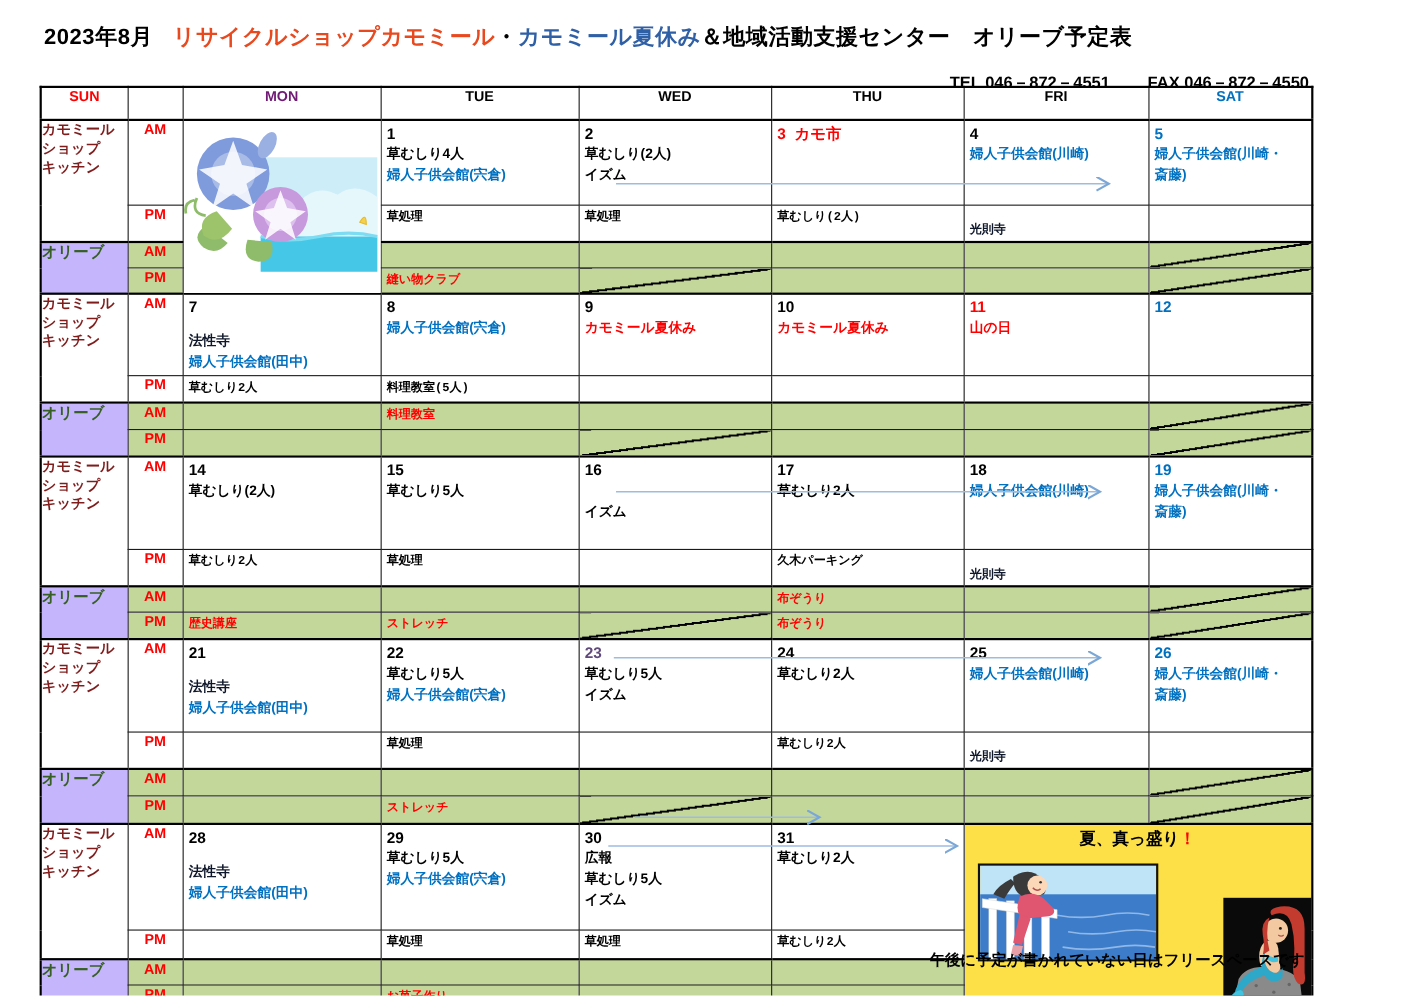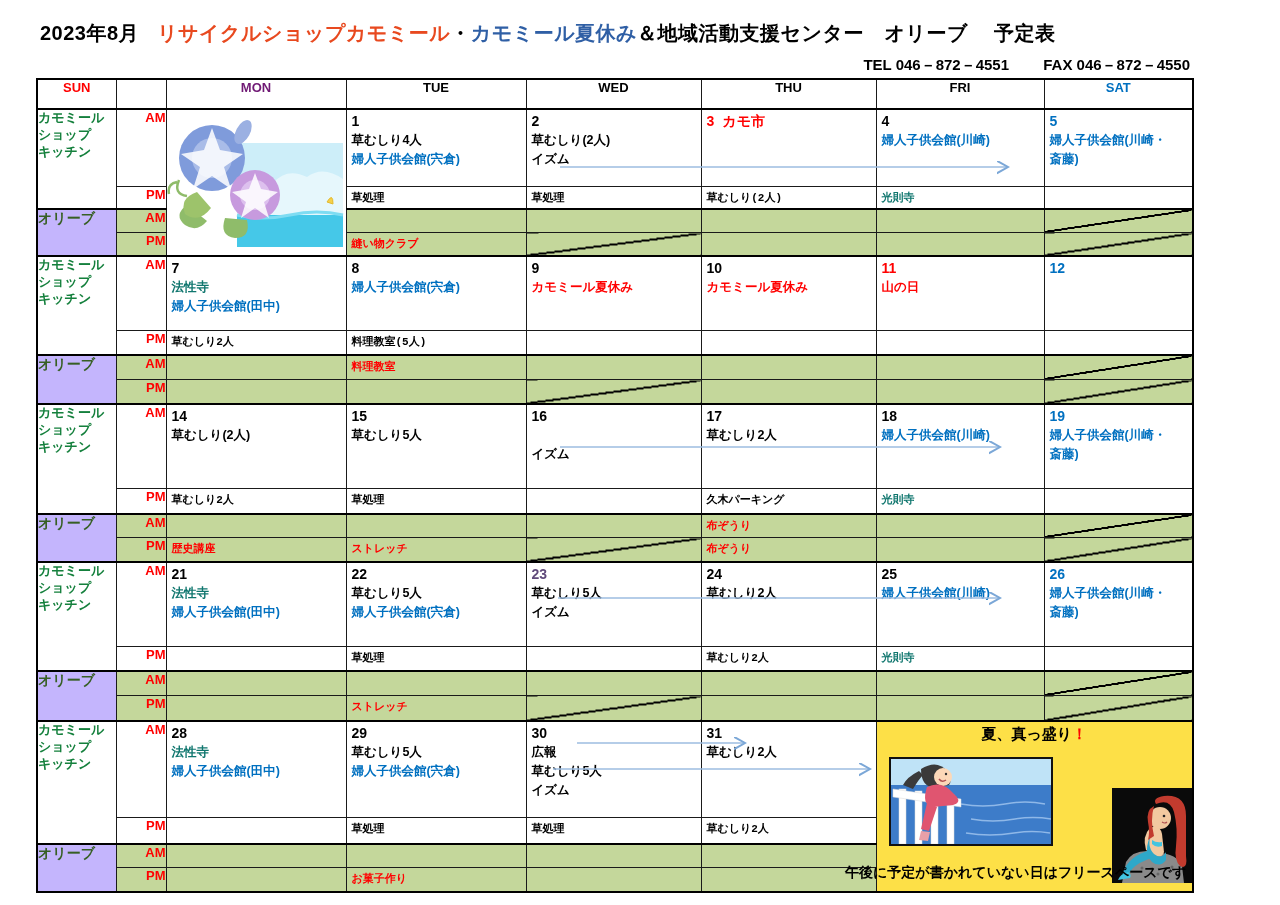--- a/index.html
+++ b/index.html
@@ -2,40 +2,40 @@
 <html><head>
 <meta charset="utf-8">
 <style>
   html,body{margin:0;padding:0;background:#fff;}
   body{width:1280px;height:905px;position:relative;overflow:hidden;
        font-family:"Liberation Sans","DejaVu Sans",sans-serif;font-weight:bold;color:#000;}
   .title{position:absolute;left:40px;top:20px;font-size:20px;white-space:nowrap;letter-spacing:.5px;}
   .title .t-date{margin-right:18px;}
   .t-red{color:#e8491f;}
   .t-blue{color:#2f5fa5;}
-  .t-suffix{margin-left:26px;}
-  .contact{position:absolute;top:56px;right:90px;font-size:15px;white-space:nowrap;}
+  .t-suffix{}
+  .contact{position:absolute;top:66px;right:90px;font-size:15px;white-space:nowrap;}
   .contact span{margin-left:30px;}
   table#cal{position:absolute;left:36px;top:78px;border-collapse:collapse;table-layout:fixed;
             border:2px solid #000;}
   #cal td,#cal th{border:1px solid #1a1a1a;padding:0;vertical-align:top;overflow:hidden;}
   #cal tr.week-start>td{border-top:2px solid #000;}
   #cal tr.olive-start>td{border-top:2px solid #000;}
   th.dayhead{font-size:13px;text-align:center;vertical-align:middle;background:#fff;}
-  td.cham-label{color:#15803d;font-size:13px;line-height:1.3;padding:6px 2px 0 4px;vertical-align:middle;background:#fff;}
+  td.cham-label{color:#7f1d1d;font-size:13px;line-height:1.3;padding:6px 2px 0 4px;vertical-align:middle;background:#fff;}
   td.olive-label{color:#375f24;font-size:14px;vertical-align:middle;padding-left:4px;background:#c4b5fd;}
-  td.ampm{color:#ff0000;font-size:13px;text-align:right;vertical-align:middle;}
+  td.ampm{color:#ff0000;font-size:13px;text-align:center;vertical-align:middle;}
   td.g{background:#c4d79b;}
   td.daycell{background:#fff;}
   .num{font-size:14px;padding:1px 0 0 5px;height:20px;line-height:20px;}
   .num .nsuffix{margin-left:8px;}
   .evline{font-size:12.5px;line-height:19px;padding-left:5px;white-space:nowrap;}
   .pmline{font-size:11px;line-height:18px;padding:2px 0 0 5px;white-space:nowrap;font-family:Liberation Mono, monospace;}
   td.diag{background-image:linear-gradient(to bottom right,transparent calc(50% - 1px),#000 calc(50% - 1px),#000 calc(50% + 1px),transparent calc(50% + 1px));}
-  .c-k{color:#000;} .c-b{color:#0070c0;} .c-p{color:#0f766e;} .c-r{color:#ff0000;} .c-v{color:#604a7b;}
+  .c-k{color:#000;} .c-b{color:#0070c0;} .c-p{color:#0f172a;margin-top:12px;} .c-r{color:#ff0000;} .c-v{color:#604a7b;}
   td.imgcell{position:relative;background:#fff;}
   td.mergecell{position:relative;background:#fde047;font-family:Liberation Serif, serif;}
   .summer-caption{text-align:center;font-size:15px;padding-top:3px;}
   .summer-caption .bang{color:#ff0000;}
   .photo1{position:absolute;left:12px;top:35px;}
   .photo2{position:absolute;left:235px;top:66px;}
   #arrows{position:absolute;left:0;top:0;width:1280px;height:905px;pointer-events:none;}
   .footer{position:absolute;left:845px;top:864px;font-size:14px;white-space:nowrap;}
 </style>
 </head>

